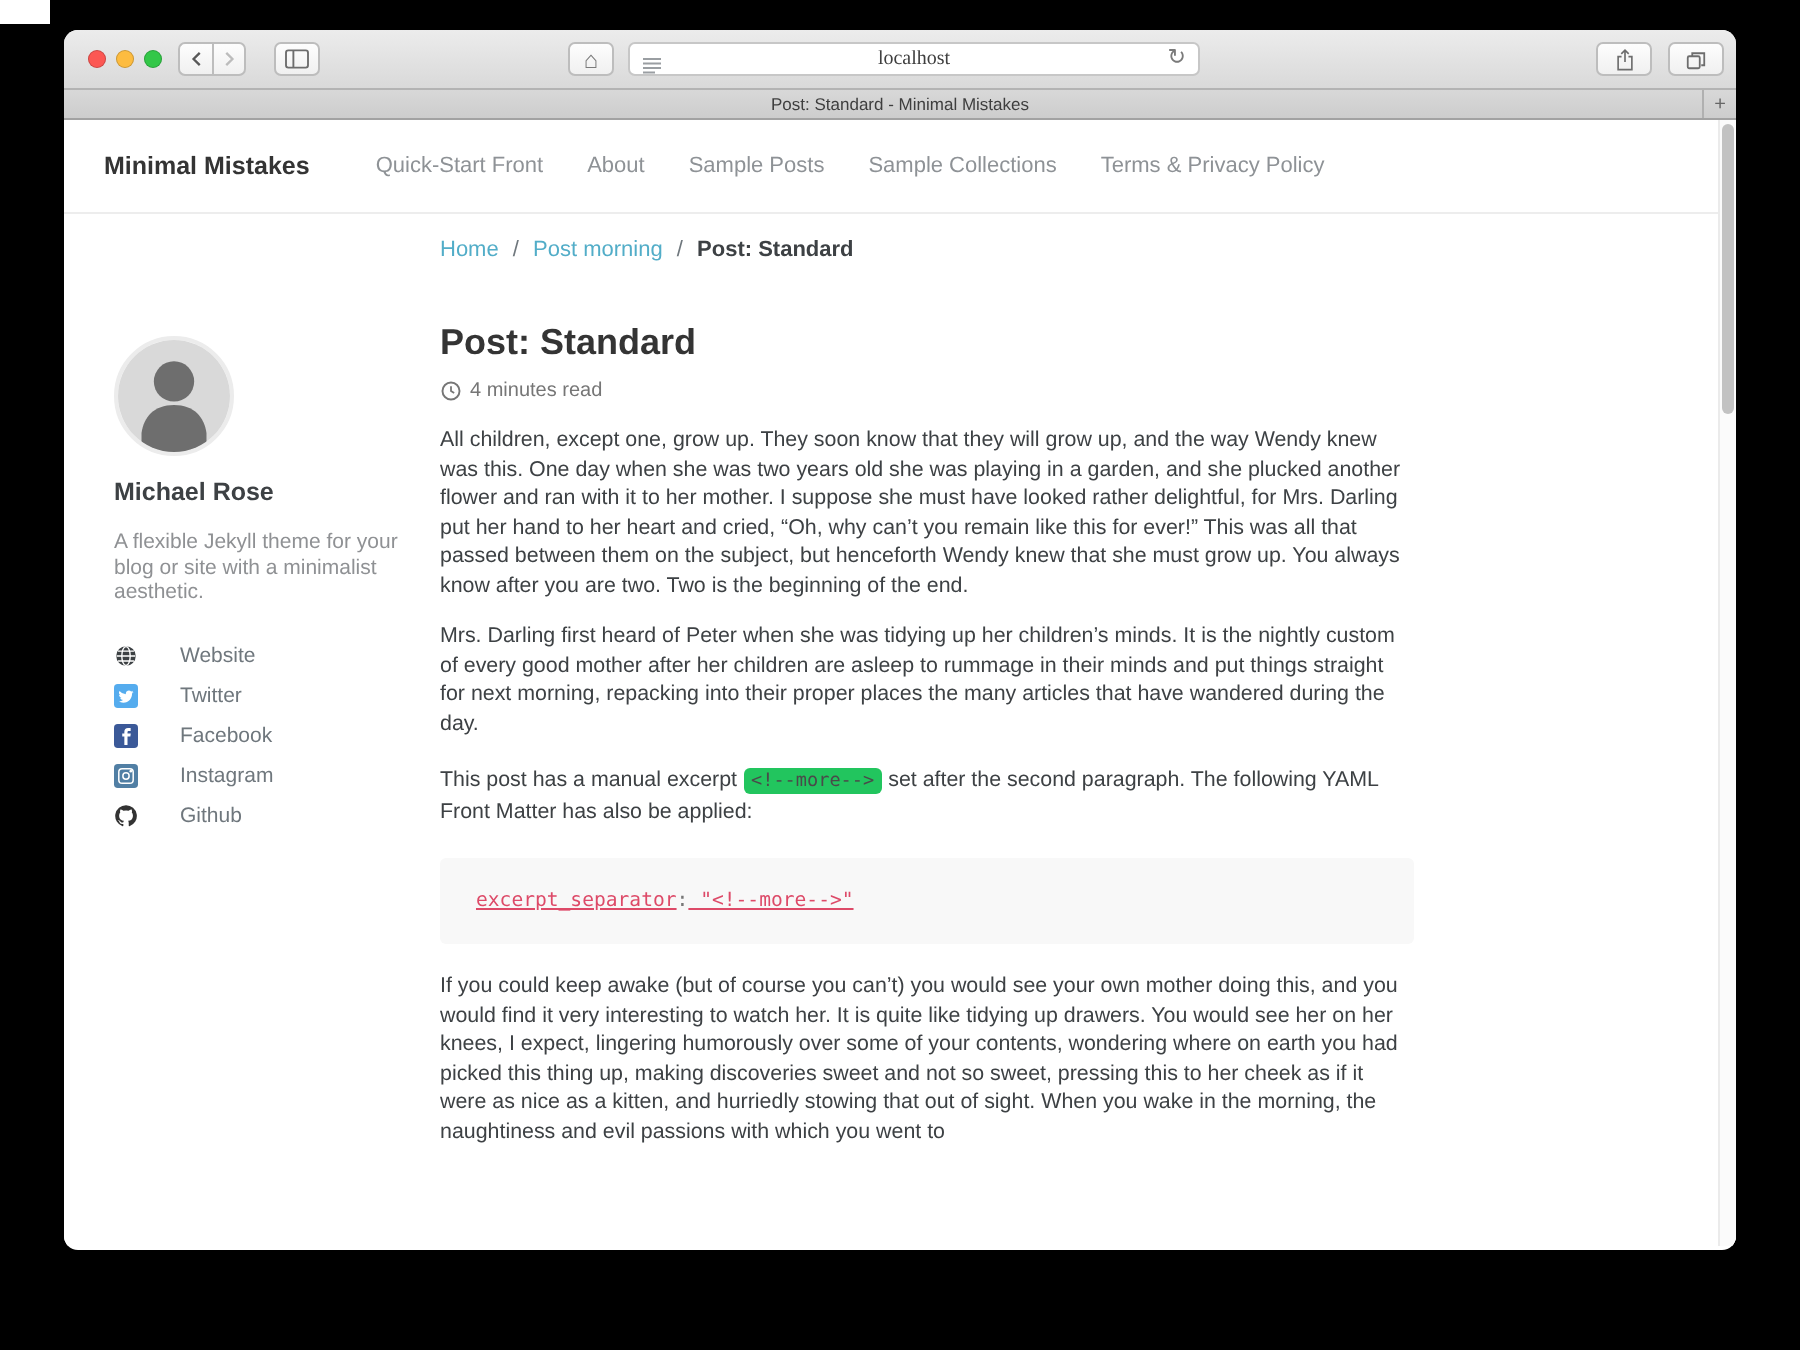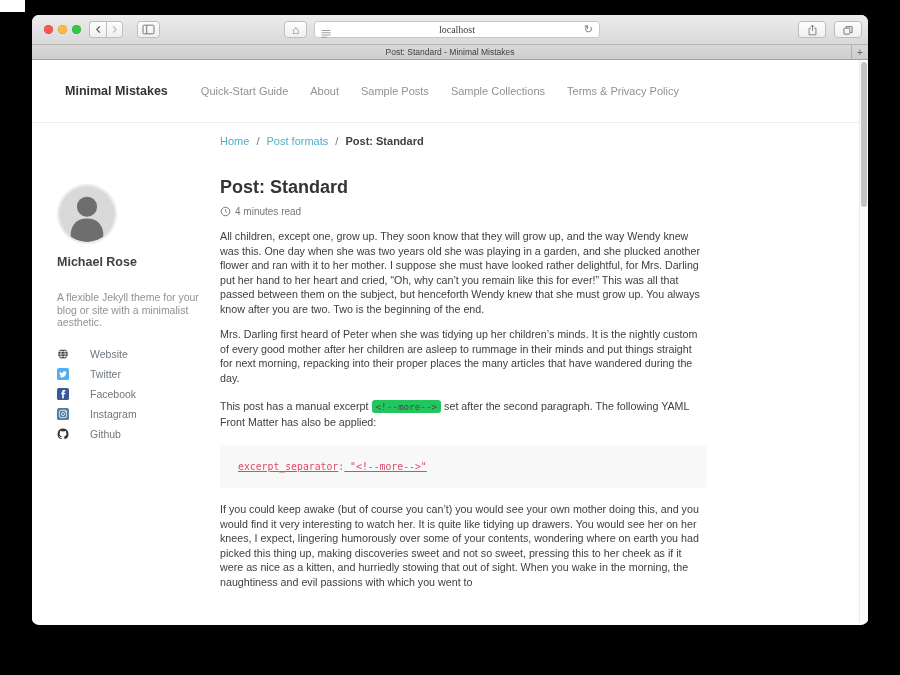--- a/index.html
+++ b/index.html
@@ -40,38 +40,38 @@
   
   .tabbar { position:relative; height:15px; background:linear-gradient(#d8d8d8,#cdcdcd);
     border-bottom:1px solid #a2a2a2; display:flex; align-items:center; justify-content:center; }
   .tab-title { font-size:8.5px; color:#3e3e3e; }
   .newtab-btn { position:absolute; right:0; top:0; width:17px; height:14px;
     border-left:1px solid #b0b0b0; display:flex; align-items:center; justify-content:center;
     font-size:10px; color:#666; }
 
   
   .content { position:relative; height:563px; background:#fff; overflow:hidden; }
-  .masthead { height:63px; display:flex; align-items:center; padding-left:33px;
+  .masthead { height:47px; display:flex; align-items:center; padding-left:20px;
     border-bottom:1px solid #ededed; }
   .site-title { font-size:12.5px; font-weight:bold; color:#343434; text-decoration:none; }
   .nav { display:flex; gap:22px; margin-left:33px; }
   .nav a { font-size:11px; color:#8e9296; text-decoration:none; }
 
   .page { position:relative; height:515px; }
   .breadcrumb { position:absolute; left:188px; top:12px; font-size:11px; color:#6f777d; }
   .breadcrumb a { color:var(--accent_link); text-decoration:none; }
   .breadcrumb .sep { margin:0 4px; color:#6f777d; }
   .breadcrumb .current { font-weight:bold; color:#3d4144; }
 
   
   .sidebar { position:absolute; left:25px; top:61px; width:152px; }
   .avatar { width:60px; height:60px; border-radius:50%; border:2px solid #ececec; overflow:hidden; }
   .avatar svg { display:block; }
   .author-name { font-size:12.5px; font-weight:600; color:#3d4144; margin-top:11px; }
-  .author-bio { font-size:10.5px; line-height:12.5px; color:var(--text_gray); margin-top:22px; }
+  .author-bio { font-size:10.5px; line-height:12.5px; color:var(--text_gray); margin-top:12px; }
   .author-links { list-style:none; margin-top:19px; }
   .author-links li { display:flex; align-items:center; gap:21px; margin-bottom:8px; height:12px; }
   .author-links a { font-size:10.5px; color:#6f777d; text-decoration:none; }
 
   
   .main { position:absolute; left:188px; top:54px; width:487px; color:var(--text_dark); }
   .post-title { font-size:18px; font-weight:bold; color:#343434; line-height:20px; }
   .post-meta { display:flex; align-items:center; gap:4px; margin-top:8px;
     font-size:10px; color:#767676; height:13px; }
   .main p { font-size:10.7px; line-height:14.5px; color:var(--text_dark); }
@@ -156,33 +156,33 @@
 
     <div class="tabbar">
       <span class="tab-title">Post: Standard - Minimal Mistakes</span>
       <span class="newtab-btn">+</span>
     </div>
 
     <div class="content">
       <div class="masthead">
         <a href="#" class="site-title">Minimal Mistakes</a>
         <nav class="nav">
-          <a href="#">Quick-Start Guide</a>
+          <a href="#">Quick-Start Front</a>
           <a href="#">About</a>
           <a href="#">Sample Posts</a>
           <a href="#">Sample Collections</a>
           <a href="#">Terms &amp; Privacy Policy</a>
         </nav>
       </div>
 
       <div class="page">
         <div class="breadcrumb">
           <a href="#">Home</a>
           <span class="sep">/</span>
-          <a href="#">Post formats</a>
+          <a href="#">Post morning</a>
           <span class="sep">/</span>
           <span class="current">Post: Standard</span>
         </div>
 
         <aside class="sidebar">
           <div class="avatar">
             <svg width="56" height="56" viewBox="0 0 100 100">
               <rect width="100" height="100" fill="#d9d9d9"></rect>
               <circle cx="50" cy="37" r="18" fill="#6e6e6e"></circle>
               <path d="M50 58c-18 0-27 11-29 25v17h58V83c-2-14-11-25-29-25z" fill="#6e6e6e"></path>

